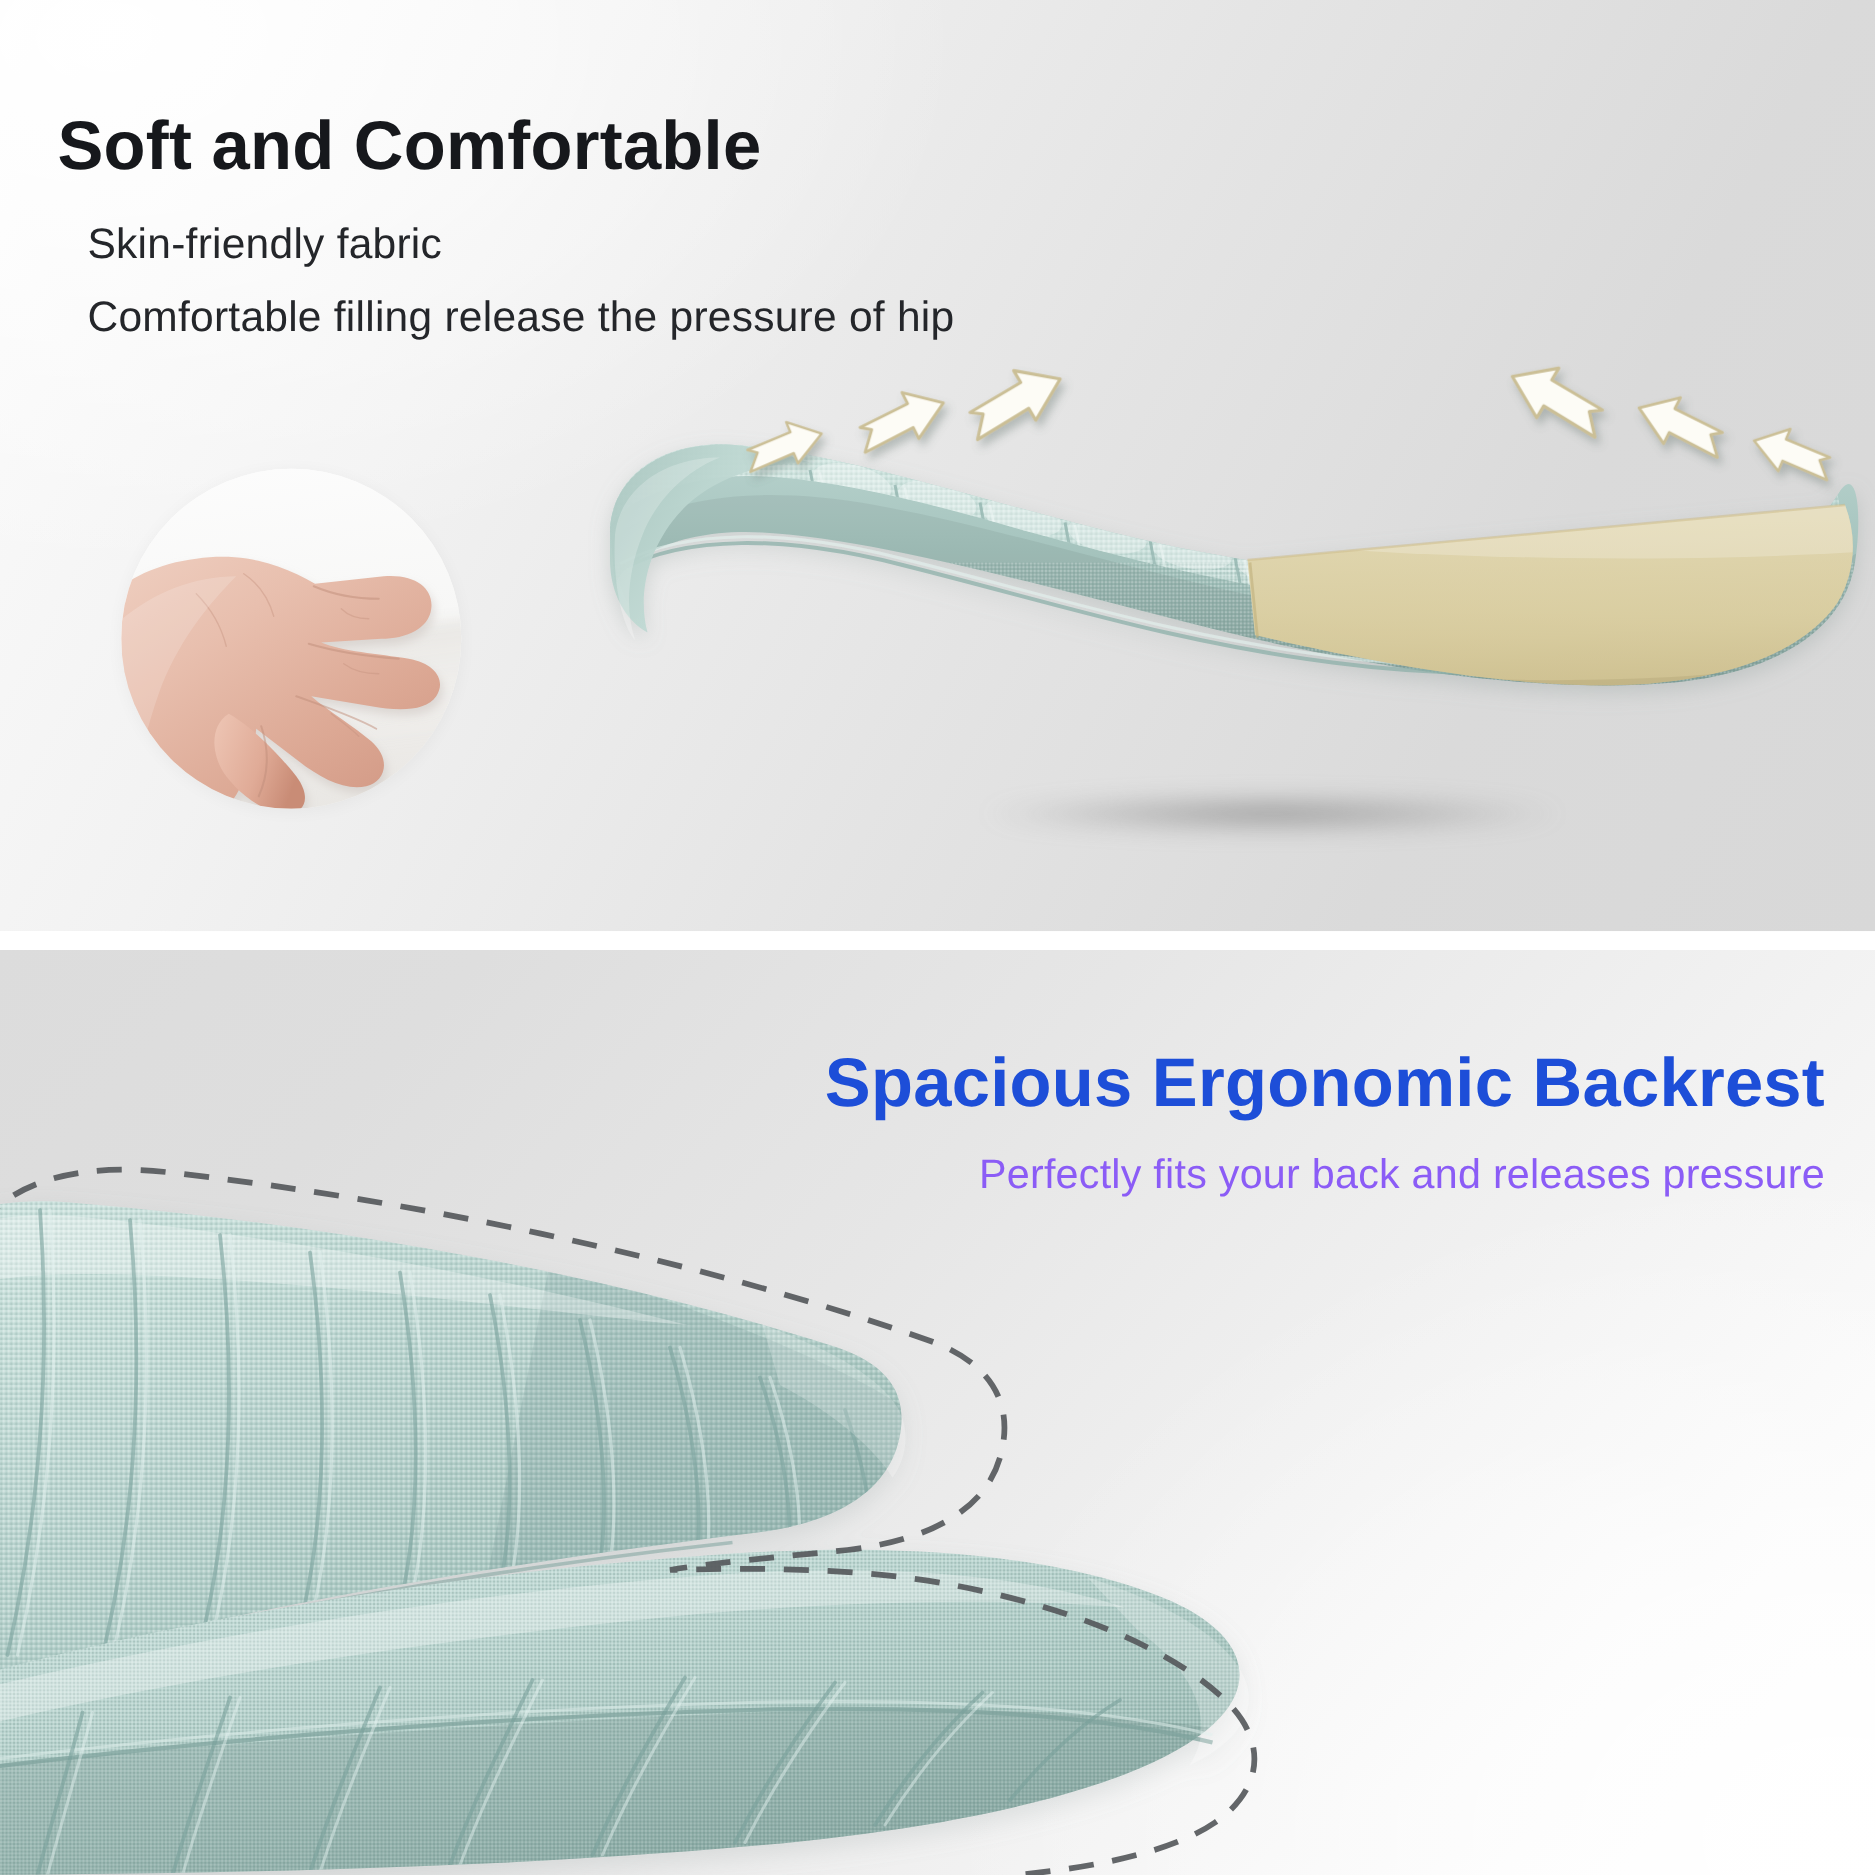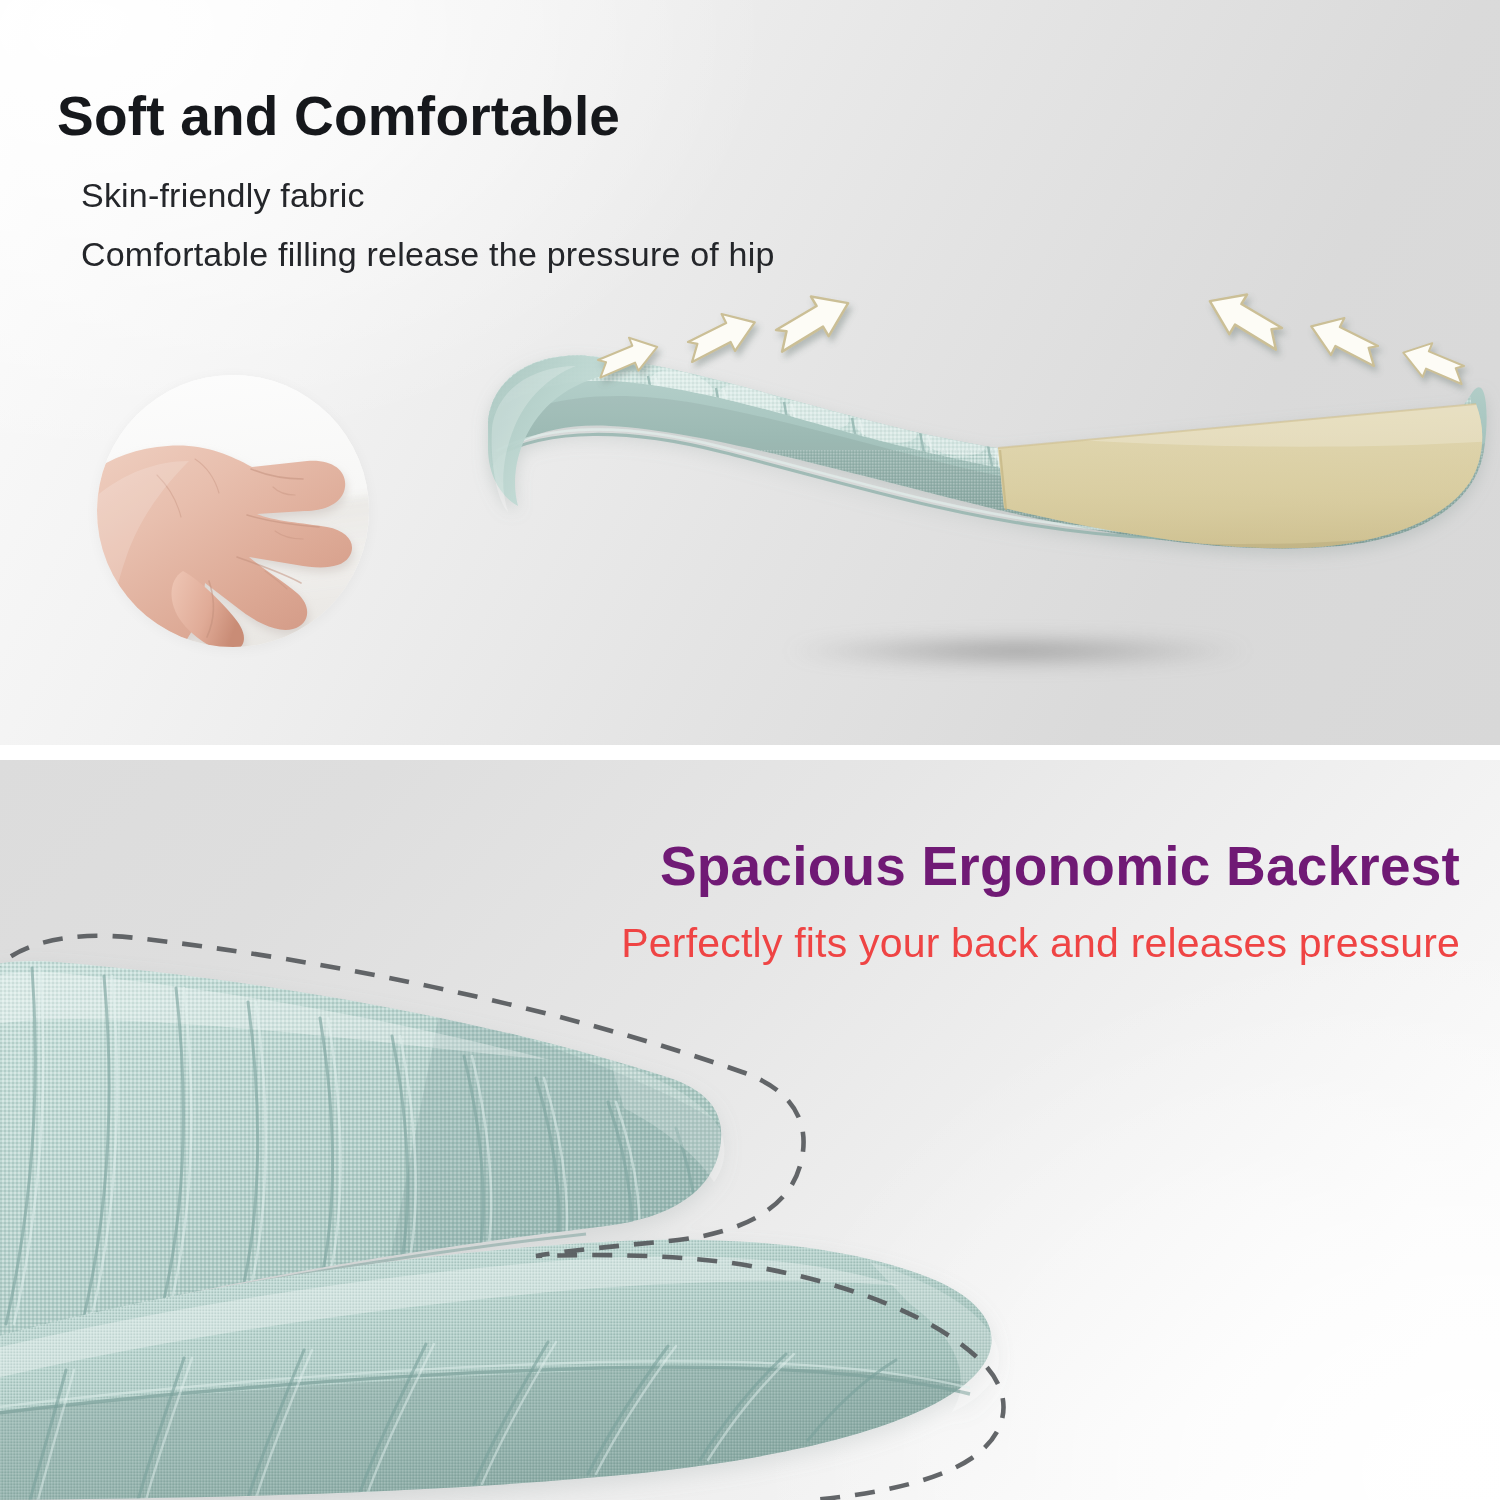--- a/index.html
+++ b/index.html
@@ -22,42 +22,42 @@
     background:
       radial-gradient(ellipse 1200px 900px at 98% 96%, rgba(255,255,255,0.98) 0%, rgba(255,255,255,0.0) 60%),
       linear-gradient(132deg, #dcdcdc 0%, #dedede 18%, #e6e6e6 42%, #f1f1f1 66%, #fafafa 86%, #fdfdfd 100%);
     overflow:hidden;
   }
   .divider-gap {
     position:absolute; left:0; top:745px; width:1500px; height:15px; background:#ffffff;
   }
 
   
-  .hdr-one { position:absolute; left:57px; top:88px; }
+  .hdr-one { position:absolute; left:46px; top:88px; }
   .title-main {
     font-size:55px; font-weight:700; color:#16181c;
     letter-spacing:0.2px; line-height:1.05; white-space:nowrap;
     font-family:"Liberation Sans", sans-serif;
   }
   .sub-line {
     font-size:34px; font-weight:400; color:#24262a;
     letter-spacing:0.2px; white-space:nowrap;
     font-family:"Liberation Sans", sans-serif;
     margin-left:24px;
   }
   .sub-1 { margin-top:30px; }
   .sub-2 { margin-top:20px; }
 
   .hdr-two { position:absolute; right:40px; top:838px; text-align:right; }
   .title-two {
-    font-size:55px; font-weight:700; color:#701a75;
+    font-size:55px; font-weight:700; color:#1d4ed8;
     letter-spacing:0.2px; line-height:1.05; white-space:nowrap;
   }
   .sub-two {
-    font-size:41px; font-weight:400; color:#ef4444;
+    font-size:33px; font-weight:400; color:#8b5cf6;
     letter-spacing:0.2px; white-space:nowrap; margin-top:24px;
   }
 
   
   .hand-circle {
     position:absolute; left:97px; top:375px; width:272px; height:272px;
     border-radius:50%; overflow:hidden;
     background:
       radial-gradient(ellipse 150% 110% at 70% 82%, #efeeec 0%, #f8f8f7 45%, #fdfdfd 78%);
     box-shadow:0 2px 14px rgba(0,0,0,0.045);

